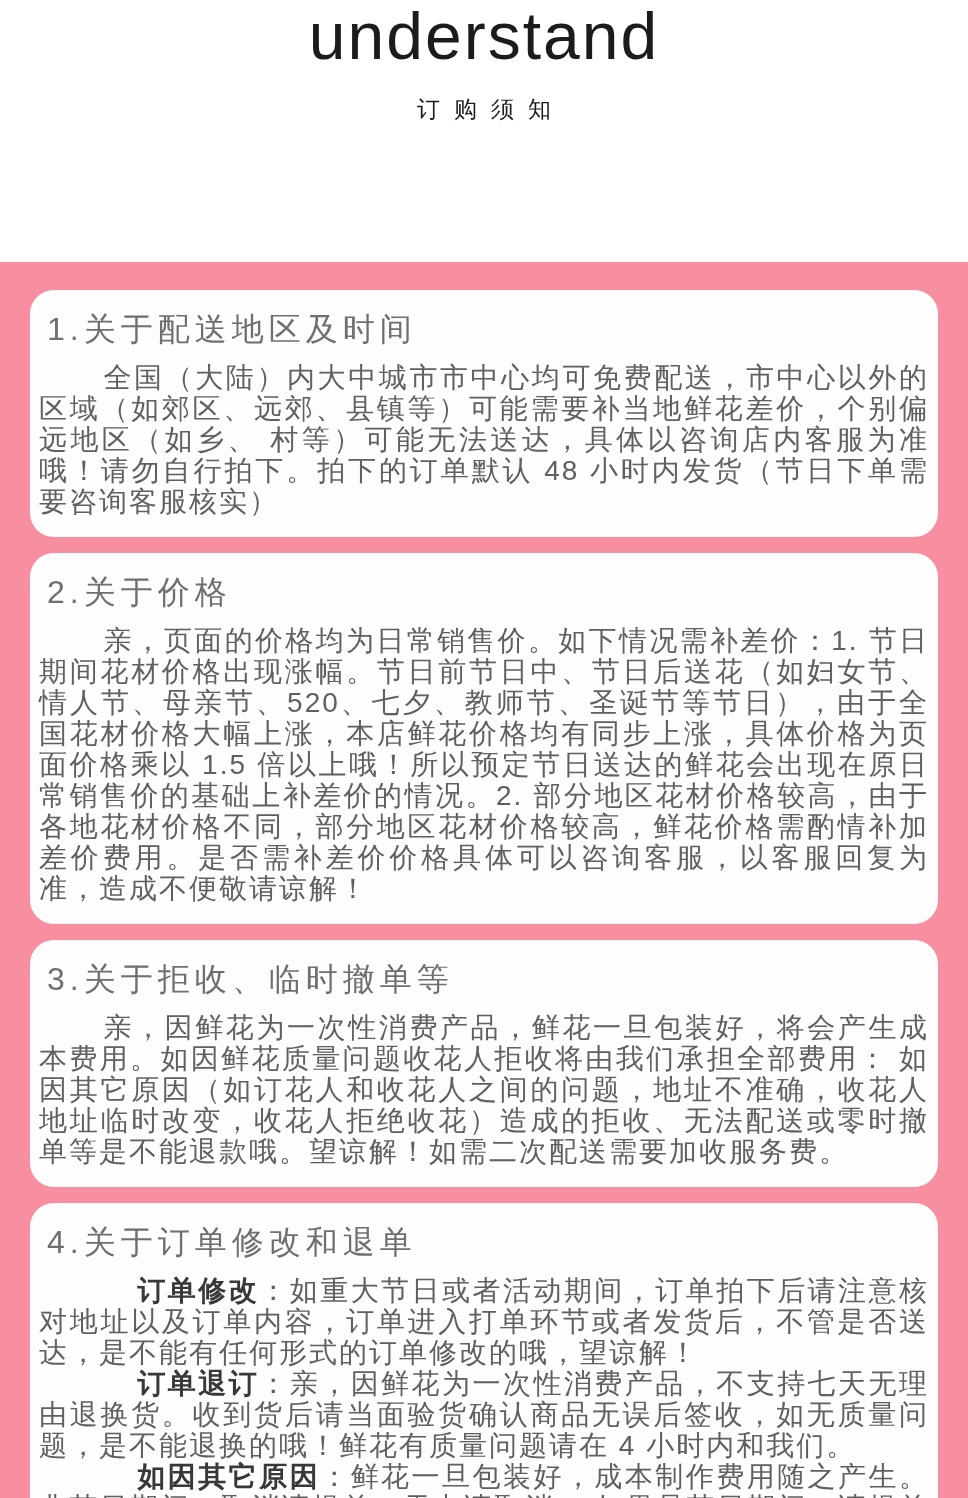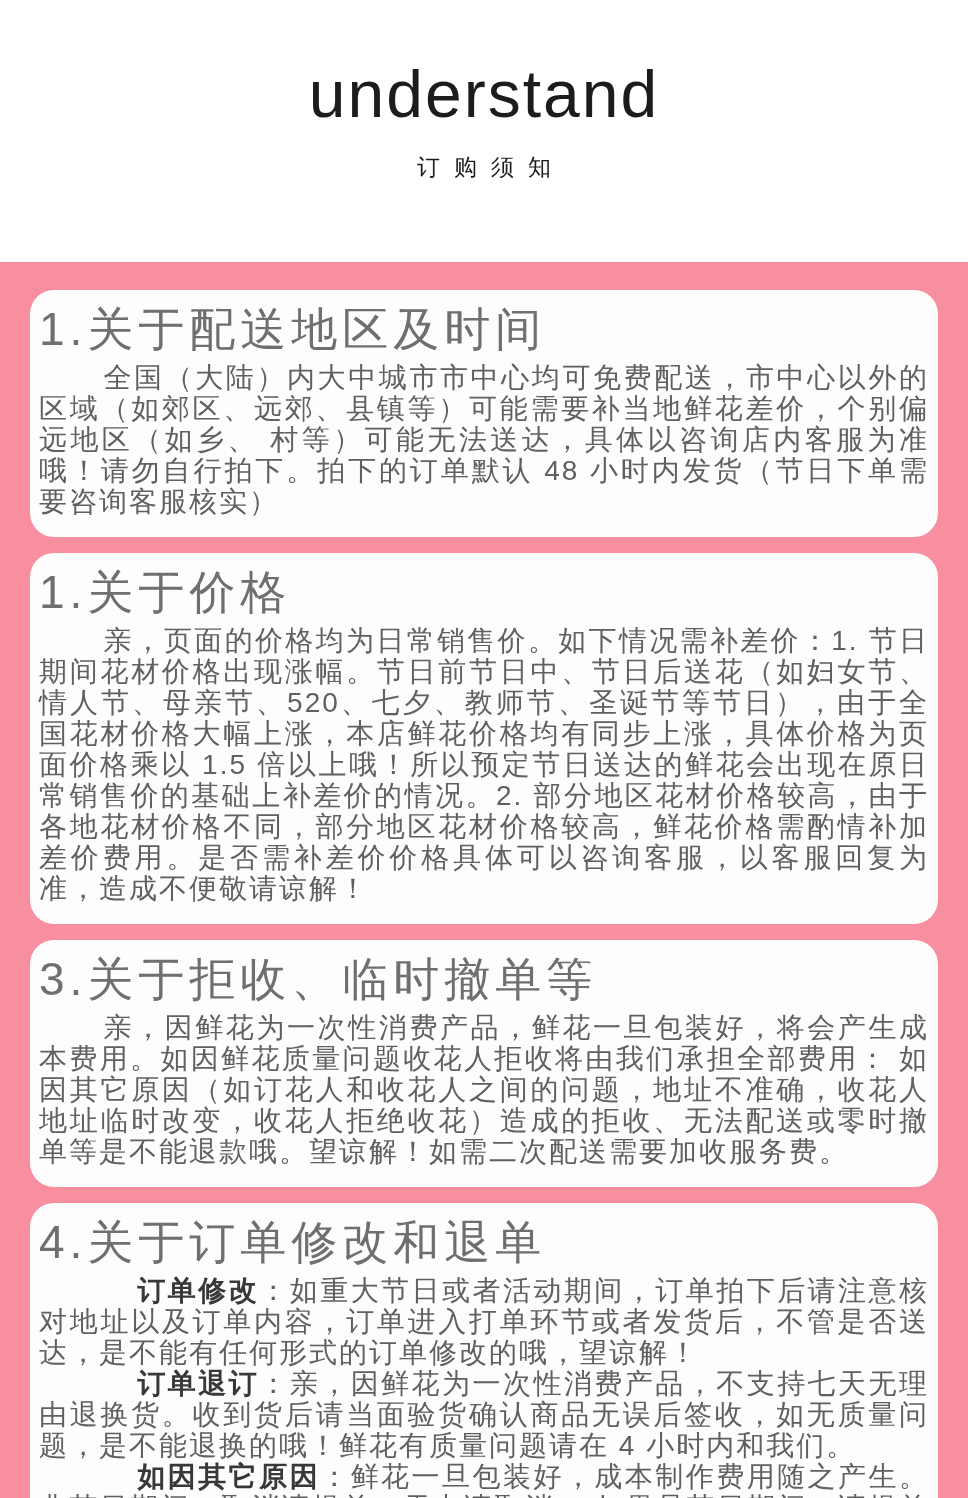--- a/index.html
+++ b/index.html
@@ -14,21 +14,20 @@
     height: 1498px;
     overflow: hidden;
     background: var(--header-bg, #ffffff);
   }
   
   .header {
     height: 262px;
     background: var(--header-bg, #ffffff);
     text-align: center;
     box-sizing: border-box;
-    padding-top: 58px;
   }
   .header-title {
     margin: 0;
     font-size: 66px;
     font-weight: 500;
     letter-spacing: 2px;
     color: var(--header-ink, #1c1c1e);
     line-height: 72px;
   }
   .header-subtitle {
@@ -53,22 +52,22 @@
     border-radius: 24px;
     padding: 16px 9px 20px 9px;
     margin-bottom: 16px;
     box-sizing: border-box;
   }
   .card:last-child {
     min-height: 160px; 
     margin-bottom: 0;
   }
   .card-title {
-    margin: 0 0 10px 0;
-    font-size: 46px;
+    margin: 0 0 10px 8px;
+    font-size: 32px;
     line-height: 46px;
     font-weight: 400;
     letter-spacing: 5px;
     color: var(--title, #6f6f6f);
   }
   .card-para {
     margin: 0;
     font-size: 28px;
     line-height: 31px;
     letter-spacing: 2px;
@@ -93,21 +92,21 @@
 
   <main class="pink-area">
 
   <section class="card">
     <h2 class="card-title">1.关于配送地区及时间</h2>
 
   <p class="card-para"><span>全国（大陆）内大中城市市中心均可免费配送，市中心以外的区域（如郊区、远郊、县镇等）可能需要补当地鲜花差价，个别偏远地区（如乡、 村等）可能无法送达，具体以咨询店内客服为准哦！请勿自行拍下。拍下的订单默认 48 小时内发货（节日下单需要咨询客服核实）</span></p>
 </section>
 
   <section class="card">
-    <h2 class="card-title">1.关于价格</h2>
+    <h2 class="card-title">2.关于价格</h2>
 
   <p class="card-para"><span>亲，页面的价格均为日常销售价。如下情况需补差价：1. 节日期间花材价格出现涨幅。节日前节日中、节日后送花（如妇女节、情人节、母亲节、520、七夕、教师节、圣诞节等节日），由于全国花材价格大幅上涨，本店鲜花价格均有同步上涨，具体价格为页面价格乘以 1.5 倍以上哦！所以预定节日送达的鲜花会出现在原日常销售价的基础上补差价的情况。2. 部分地区花材价格较高，由于各地花材价格不同，部分地区花材价格较高，鲜花价格需酌情补加差价费用。是否需补差价价格具体可以咨询客服，以客服回复为准，造成不便敬请谅解！</span></p>
 </section>
 
   <section class="card">
     <h2 class="card-title">3.关于拒收、临时撤单等</h2>
 
   <p class="card-para"><span>亲，因鲜花为一次性消费产品，鲜花一旦包装好，将会产生成本费用。如因鲜花质量问题收花人拒收将由我们承担全部费用： 如因其它原因（如订花人和收花人之间的问题，地址不准确，收花人地址临时改变，收花人拒绝收花）造成的拒收、无法配送或零时撤单等是不能退款哦。望谅解！如需二次配送需要加收服务费。</span></p>
 </section>
 

